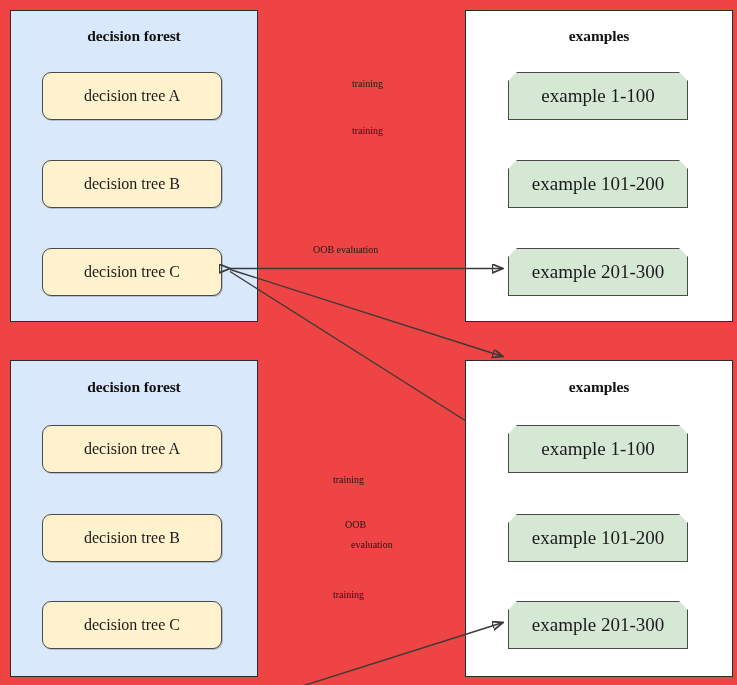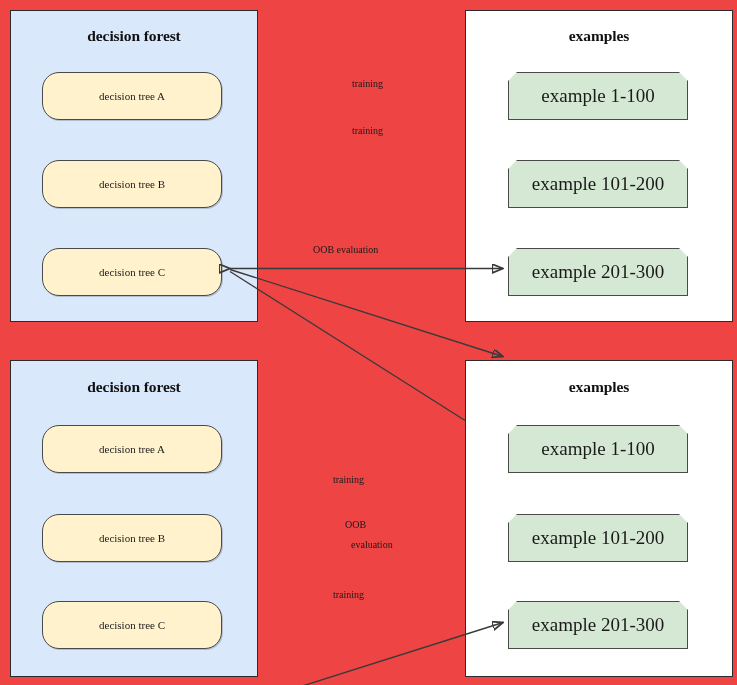--- a/index.html
+++ b/index.html
@@ -37,24 +37,24 @@
     letter-spacing:-0.1px;
     color:#111;
   }
 
   
   .tree-node{
     position:absolute;
     width:180px;height:48px;
     background:#fff2cc;
     border:1.3px solid #4a4a4a;
-    border-radius:17px;
+    border-radius:9px;
     box-sizing:border-box;
     display:flex;align-items:center;justify-content:center;
-    font-size:11px;
+    font-size:16px;
     color:#1a1a1a;
     box-shadow:1px 1px 0 rgba(0,0,0,.18);
   }
 
   
   .example-node{
     position:absolute;
     width:180px;height:48px;
     box-sizing:border-box;
     display:flex;align-items:center;justify-content:center;

